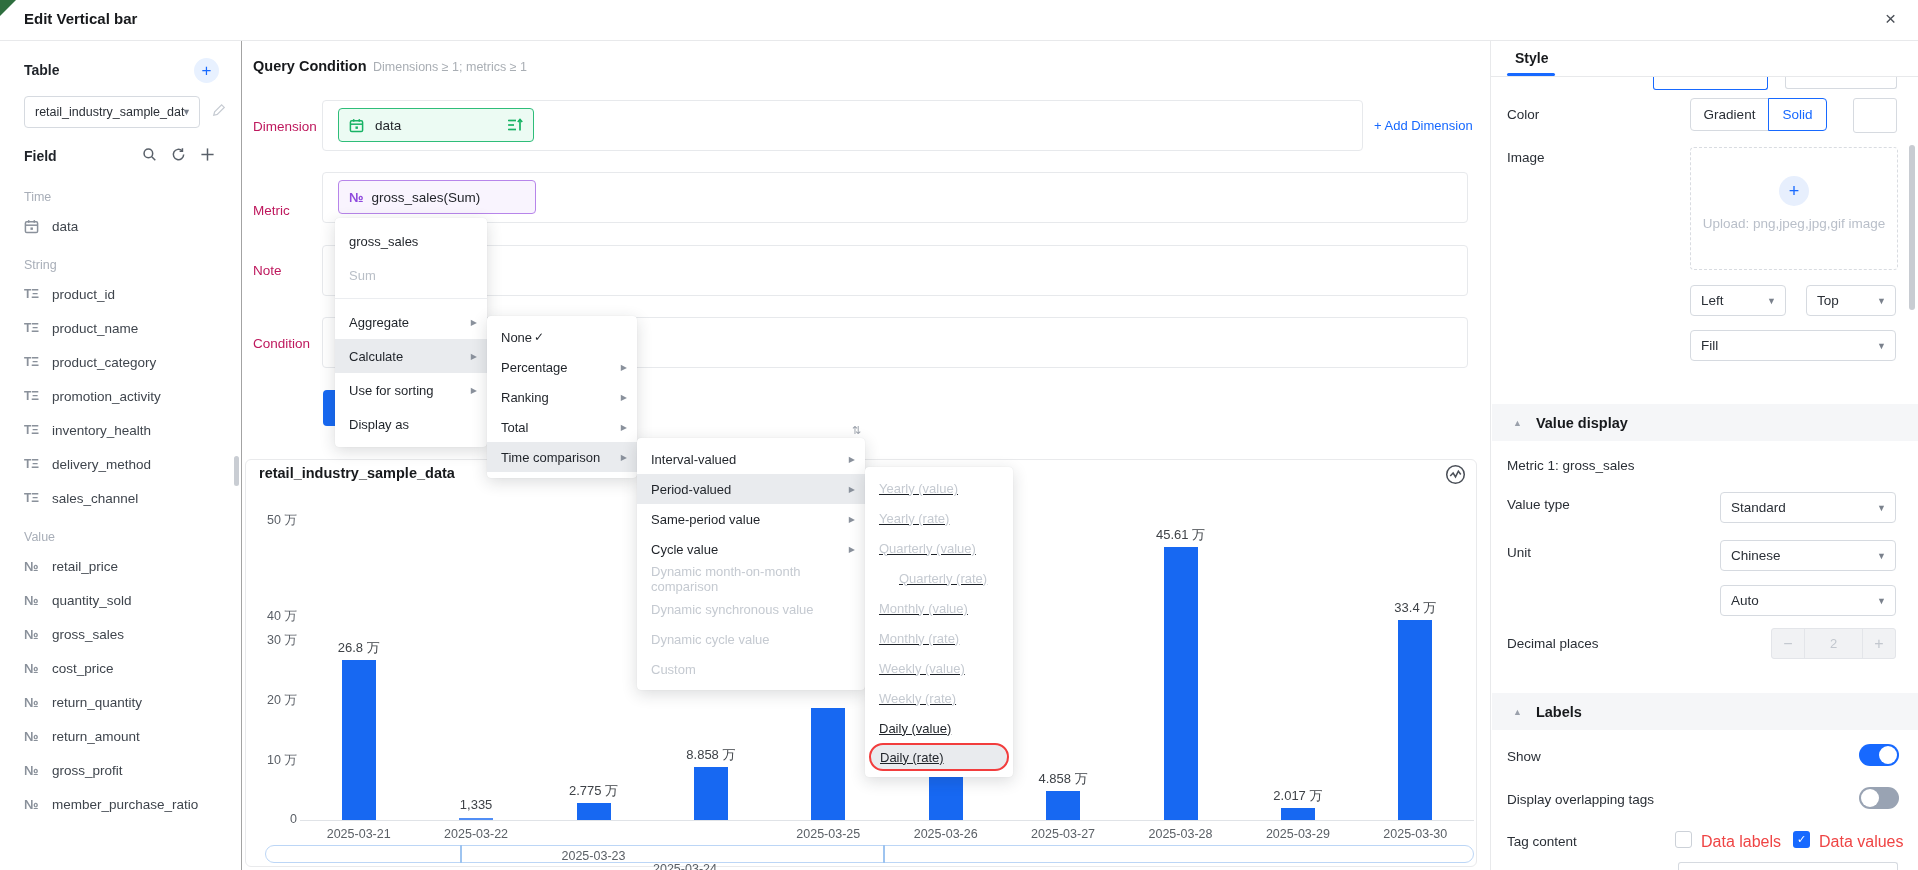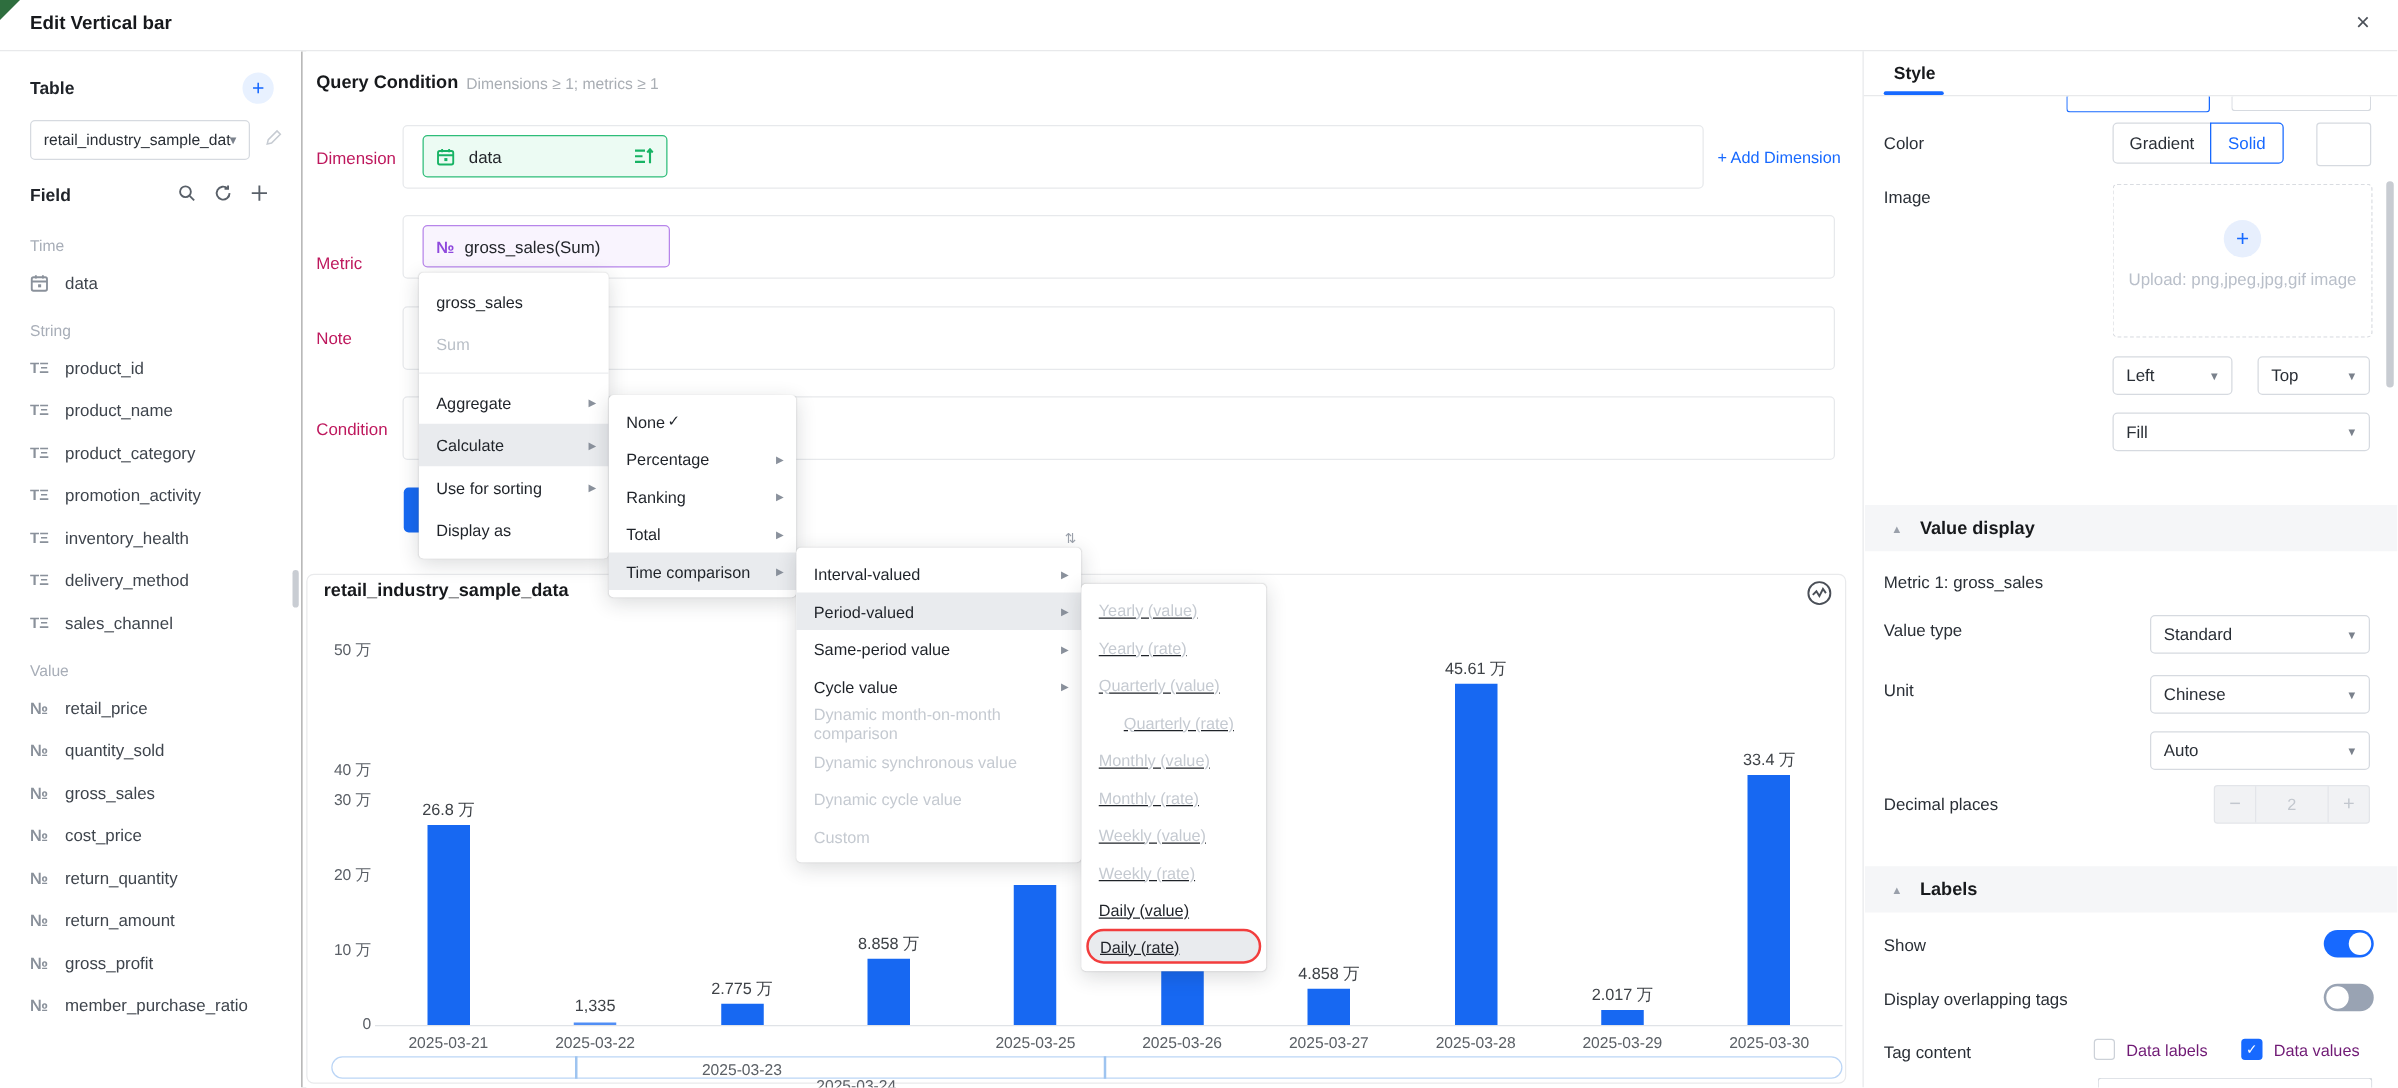--- a/index.html
+++ b/index.html
@@ -99,21 +99,21 @@
   .st-m{width:32px;border-right:1px solid #e3e5e9;}
   .st-v{flex:1;font-size:13px;}
   .st-p{width:32px;border-left:1px solid #e3e5e9;}
   .toggle{position:absolute;left:368px;width:40px;height:22px;border-radius:11px;cursor:pointer;}
   .toggle .knob{position:absolute;top:2px;width:18px;height:18px;border-radius:50%;background:#fff;}
   .toggle.on{background:#1769ff;}  .toggle.on .knob{right:2px;}
   .toggle.off{background:#99a3b3;} .toggle.off .knob{left:2px;}
   .cb{position:absolute;width:17px;height:17px;border-radius:3px;box-sizing:border-box;cursor:pointer;}
   .cb.un{background:#fff;border:1px solid #ccd1d8;}
   .cb.ck{background:#1769ff;color:#fff;font-size:11px;display:flex;align-items:center;justify-content:center;}
-  .cb-lab{position:absolute;font-size:13px;color:#701a75;}
+  .cb-lab{position:absolute;font-size:16px;color:#ef4444;}
   .cutbox{position:absolute;left:187px;top:862px;width:218px;height:8px;border:1px solid #d6dae0;border-bottom:none;border-radius:3px 3px 0 0;}
   .vscroll{position:absolute;left:418px;top:145px;width:6px;height:165px;border-radius:3px;background:#c8ccd2;cursor:grab;}
 </style>
 </head>
 <body>
 
 <div id="app">
 
   <div class="hdr">
     <div class="corner"></div>

